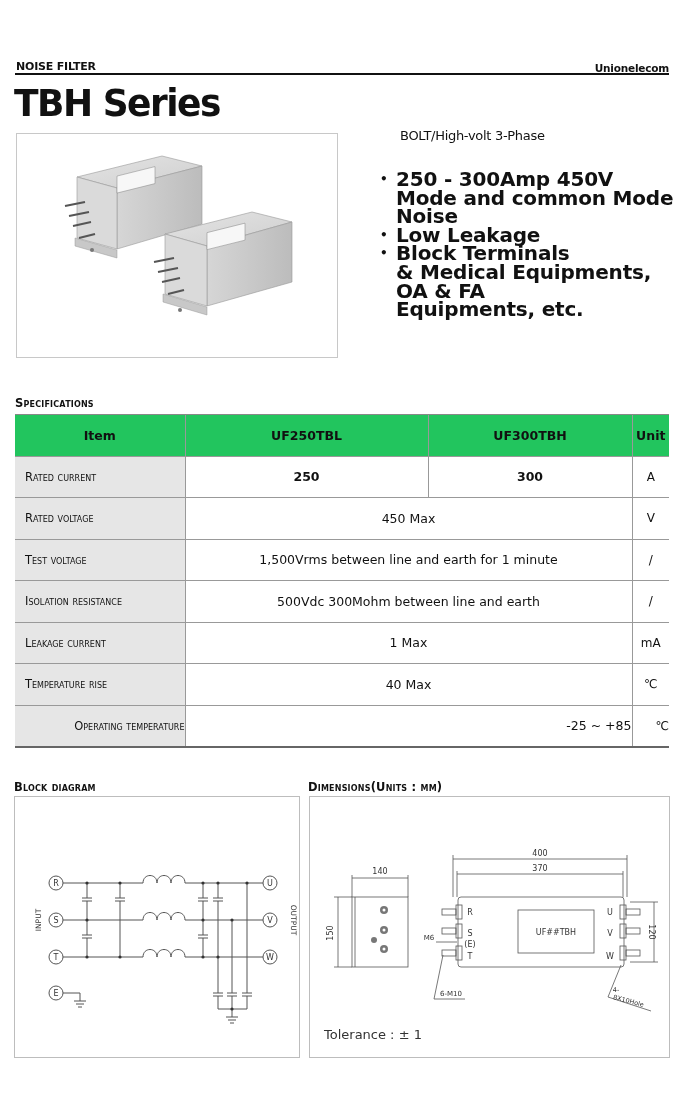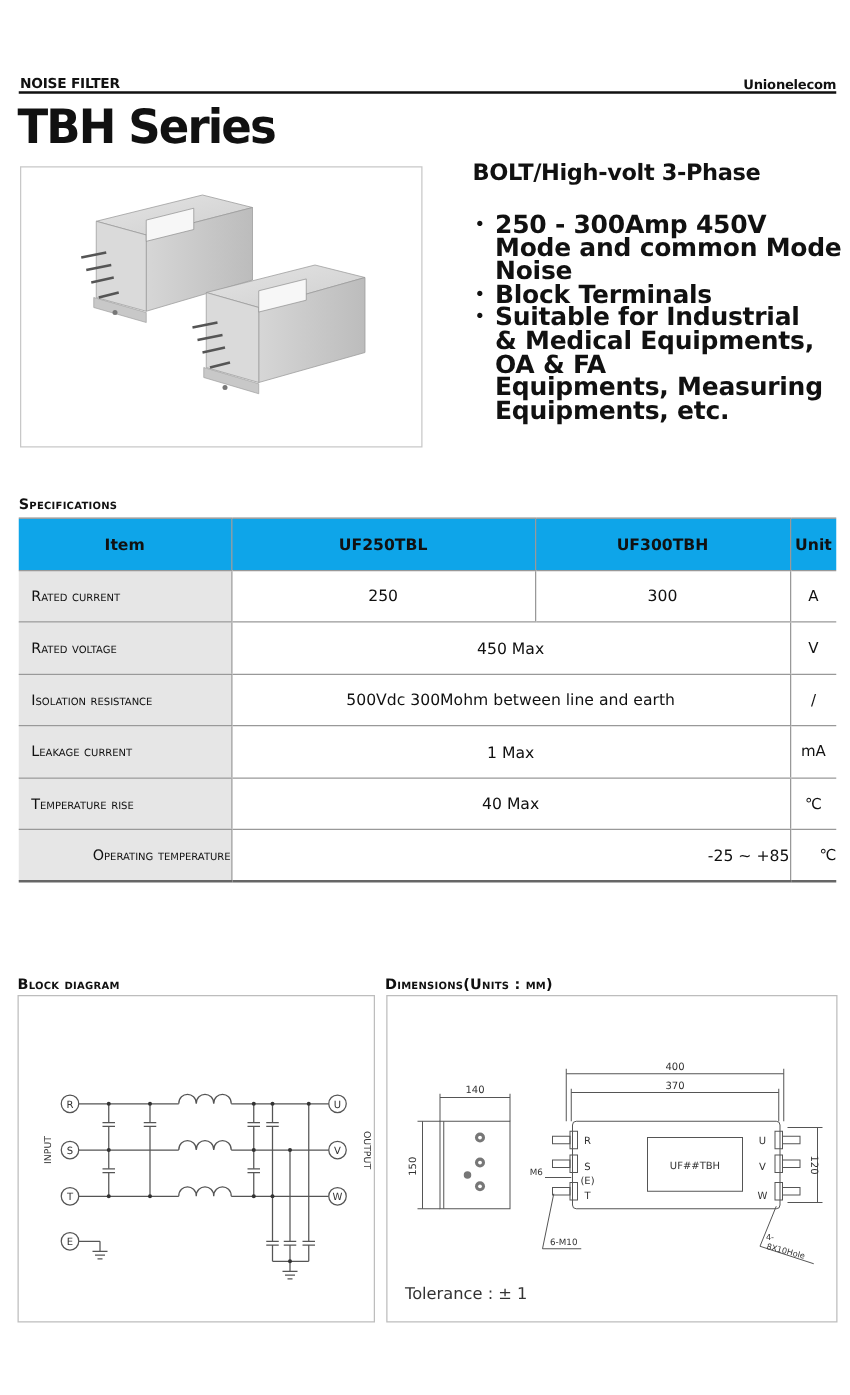--- a/index.html
+++ b/index.html
@@ -9,36 +9,36 @@
   
   #hdr-left { left: 16px; top: 60px; font-size: 11px; font-weight: bold; font-family: "DejaVu Sans", sans-serif; letter-spacing: -0.2px; }
   #hdr-right { right: 11px; top: 62px; font-size: 10.5px; font-weight: bold; font-family: "DejaVu Sans", sans-serif; letter-spacing: -0.2px; }
   #hdr-rule { left: 15px; top: 73px; width: 654px; height: 2px; background: #111; }
   #title { left: 14px; top: 82px; font-size: 36px; font-weight: bold; font-family: "DejaVu Sans", sans-serif; letter-spacing: -1.5px; transform: scaleY(1.05); }
 
   
   #photo { left: 16px; top: 133px; width: 322px; height: 225px; border: 1px solid #c8c8c8; background: #fff; }
 
   
-  #feat-title { left: 378px; top: 128px; font-size: 18px; font-weight: bold; font-family: "DejaVu Sans", sans-serif; letter-spacing: -0.3px; }
+  #feat-title { left: 400px; top: 128px; font-size: 13px; font-weight: normal; font-family: "DejaVu Sans", sans-serif; letter-spacing: -0.3px; }
   #feat-list { left: 380px; top: 170px; width: 300px; list-style: none; }
   #feat-list li { font-size: 20px; font-weight: bold; line-height: 18.6px; position: relative; padding-left: 16px; letter-spacing: -0.2px; }
   #feat-list li::before { content: "•"; position: absolute; left: 0; top: 0; font-size: 12px; }
   #feat-list li.cont::before { content: ""; }
 
   
   .sec-title { font-size: 11.5px; font-weight: bold; font-variant: small-caps; letter-spacing: 0.2px; font-family: "DejaVu Sans", sans-serif; }
   #spec-title { left: 15px; top: 396px; }
   #spec-table { left: 15px; top: 414px; width: 654px; border-collapse: collapse; }
   #spec-table td, #spec-table th { border-bottom: 1.5px solid #999; height: 41.5px; vertical-align: middle; }
-  #spec-table th { background: #0ea5e9; font-size: 12.5px; font-weight: bold; text-align: center; border-top: 1.5px solid #888; }
+  #spec-table th { background: #22c55e; font-size: 12.5px; font-weight: bold; text-align: center; border-top: 1.5px solid #888; }
   #spec-table th + th, #spec-table td + td { border-left: 1.5px solid #999; }
   #spec-table td.item { background: #e6e6e6; text-align: left; padding-left: 10px; font-size: 11.5px; font-variant: small-caps; letter-spacing: 0; }
   #spec-table td.val { text-align: center; font-size: 12.5px; }
-  #spec-table td.bold { font-weight: normal; }
+  #spec-table td.bold { font-weight: bold; }
   #spec-table td.unit { text-align: center; font-size: 12px; }
   #spec-table tr:last-child td { border-bottom: 2px solid #666; text-align: right; }
 
   
   #block-title { left: 14px; top: 780px; }
   #dim-title { left: 308px; top: 780px; }
   #block-panel { left: 14px; top: 796px; width: 286px; height: 262px; border: 1px solid #bdbdbd; }
   #dim-panel { left: 309px; top: 796px; width: 361px; height: 262px; border: 1px solid #bdbdbd; }
   svg text { font-family: "DejaVu Sans", sans-serif; }
 </style>
@@ -92,24 +92,23 @@
       </g>
       <circle cx="163" cy="176" r="2" fill="#777"></circle>
     </g>
   </svg>
 </div>
 
 <div class="abs" id="feat-title">BOLT/High-volt 3-Phase</div>
 <ul class="abs" id="feat-list">
   <li>250 - 300Amp 450V</li>
   <li class="cont">Mode and common Mode Noise</li>
+  <li>Low Leakage</li>
   <li>Block Terminals</li>
-  <li>Suitable for Industrial</li>
   <li class="cont">&amp; Medical Equipments, OA &amp; FA</li>
-  <li class="cont">Equipments, Measuring</li>
   <li class="cont">Equipments, etc.</li>
 </ul>
 
 <div class="abs sec-title" id="spec-title">Specifications</div>
 <table class="abs" id="spec-table">
   <colgroup>
       <col style="width:170px">
       <col style="width:243px">
       <col style="width:204px">
       <col style="width:37px">
@@ -124,20 +123,25 @@
   <tr>
     <td class="item">Rated current</td>
     <td class="val bold">250</td>
     <td class="val bold">300</td>
     <td class="unit">A</td>
   </tr>
   <tr>
     <td class="item">Rated voltage</td>
     <td class="val" colspan="2">450 Max</td>
     <td class="unit">V</td>
+  </tr>
+  <tr>
+    <td class="item">Test voltage</td>
+    <td class="val" colspan="2">1,500Vrms between line and earth  for 1 minute</td>
+    <td class="unit">/</td>
   </tr>
   <tr>
     <td class="item">Isolation resistance</td>
     <td class="val" colspan="2">500Vdc 300Mohm between line and earth</td>
     <td class="unit">/</td>
   </tr>
   <tr>
     <td class="item">Leakage current</td>
     <td class="val" colspan="2">1 Max</td>
     <td class="unit">mA</td>

